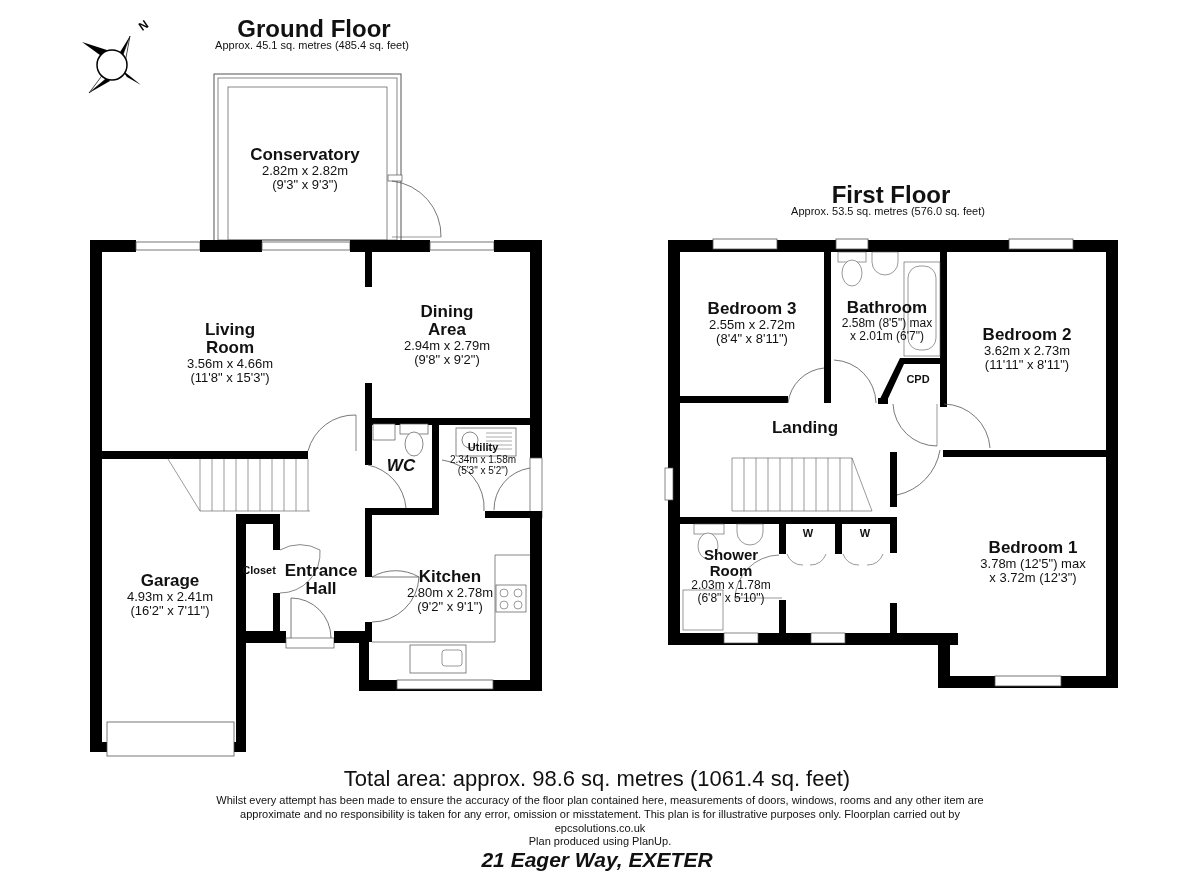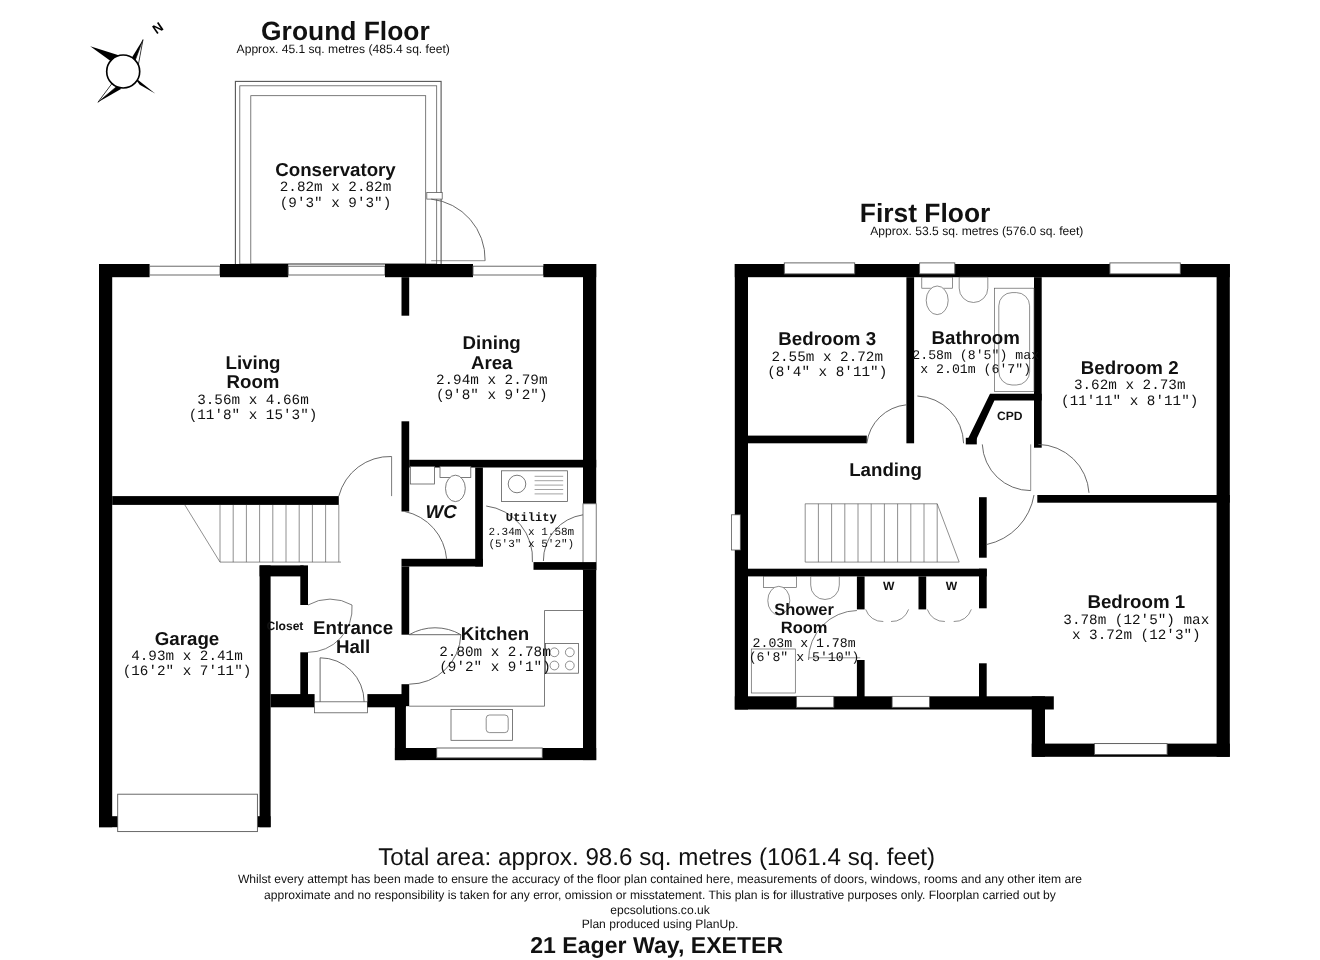--- a/index.html
+++ b/index.html
@@ -2,21 +2,21 @@
 <html><head>
 <meta charset="utf-8">
 <style>
   html,body{margin:0;padding:0;background:#fff;}
   body{width:1200px;height:873px;position:relative;overflow:hidden;font-family:"Liberation Sans","DejaVu Sans",sans-serif;color:#111;}
   svg{position:absolute;left:0;top:0;}
   .t{position:absolute;text-align:center;white-space:nowrap;line-height:1.05;transform:translateX(-50%);}
   .floor-title{font-weight:bold;font-size:24px;}
   .floor-sub{font-size:11px;}
   .room-name{font-weight:bold;font-size:17px;line-height:1.05;}
-  .room-dim{font-size:13px;line-height:1.1;font-family:Liberation Mono, monospace;}
+  .room-dim{font-size:13px;line-height:1.1;}
   .room-small-name{font-weight:bold;font-size:11px;}
   .room-small-dim{font-size:10px;line-height:1.1;}
   .total{font-size:22px;}
   .disc{font-size:11px;line-height:1.25;width:800px;white-space:normal;}
   .address{font-weight:bold;font-size:21px;}
 </style>
 </head>
 <body>
 
 <svg width="1200" height="873" viewBox="0 0 1200 873" xmlns="http://www.w3.org/2000/svg">
@@ -229,21 +229,21 @@
 
 <div class="t" style="left:447px;top:303px;">
   <div class="room-name">Dining</div>
   <div class="room-name">Area</div>
   <div class="room-dim">2.94m x 2.79m</div>
   <div class="room-dim">(9'8" x 9'2")</div>
 </div>
 
 <div class="t room-name" style="left:401px;top:457px;font-style:italic;">WC</div>
 
-<div class="t" style="left:483px;top:467px;font-family:Liberation Mono, monospace;">
+<div class="t" style="left:483px;top:442px;">
   <div class="room-small-name">Utility</div>
   <div class="room-small-dim">2.34m x 1.58m</div>
   <div class="room-small-dim">(5'3" x 5'2")</div>
 </div>
 
 <div class="t" style="left:170px;top:572px;">
   <div class="room-name">Garage</div>
   <div class="room-dim">4.93m x 2.41m</div>
   <div class="room-dim">(16'2" x 7'11")</div>
 </div>
@@ -254,21 +254,21 @@
   <div class="room-name">Entrance</div>
   <div class="room-name">Hall</div>
 </div>
 
 <div class="t" style="left:450px;top:568px;">
   <div class="room-name">Kitchen</div>
   <div class="room-dim">2.80m x 2.78m</div>
   <div class="room-dim">(9'2" x 9'1")</div>
 </div>
 
-<div class="t floor-title" style="left:841px;top:182px;">First Floor</div>
+<div class="t floor-title" style="left:891px;top:182px;">First Floor</div>
 <div class="t floor-sub" style="left:888px;top:206px;">Approx. 53.5 sq. metres (576.0 sq. feet)</div>
 
 <div class="t" style="left:752px;top:300px;">
   <div class="room-name">Bedroom 3</div>
   <div class="room-dim">2.55m x 2.72m</div>
   <div class="room-dim">(8'4" x 8'11")</div>
 </div>
 
 <div class="t" style="left:887px;top:299px;">
   <div class="room-name">Bathroom</div>
@@ -301,13 +301,13 @@
   <div class="room-dim">3.78m (12'5") max</div>
   <div class="room-dim">x 3.72m (12'3")</div>
 </div>
 
 <div class="t total" style="left:597px;top:767px;">Total area: approx. 98.6 sq. metres (1061.4 sq. feet)</div>
 <div class="t disc" style="left:600px;top:794px;">
   <span>Whilst every attempt has been made to ensure the accuracy of the floor plan contained here, measurements of doors, windows, rooms and any other item are approximate and no responsibility is taken for any error, omission or misstatement. This plan is for illustrative purposes only. Floorplan carried out by</span><br>
   <span>epcsolutions.co.uk</span><br>
   <span>Plan produced using PlanUp.</span>
 </div>
-<div class="t address" style="left:597px;top:849px;">21 Eager Way, EXETER</div>
+<div class="t address" style="left:597px;top:849px;font-style:italic;">21 Eager Way, EXETER</div>
 
 </body></html>

